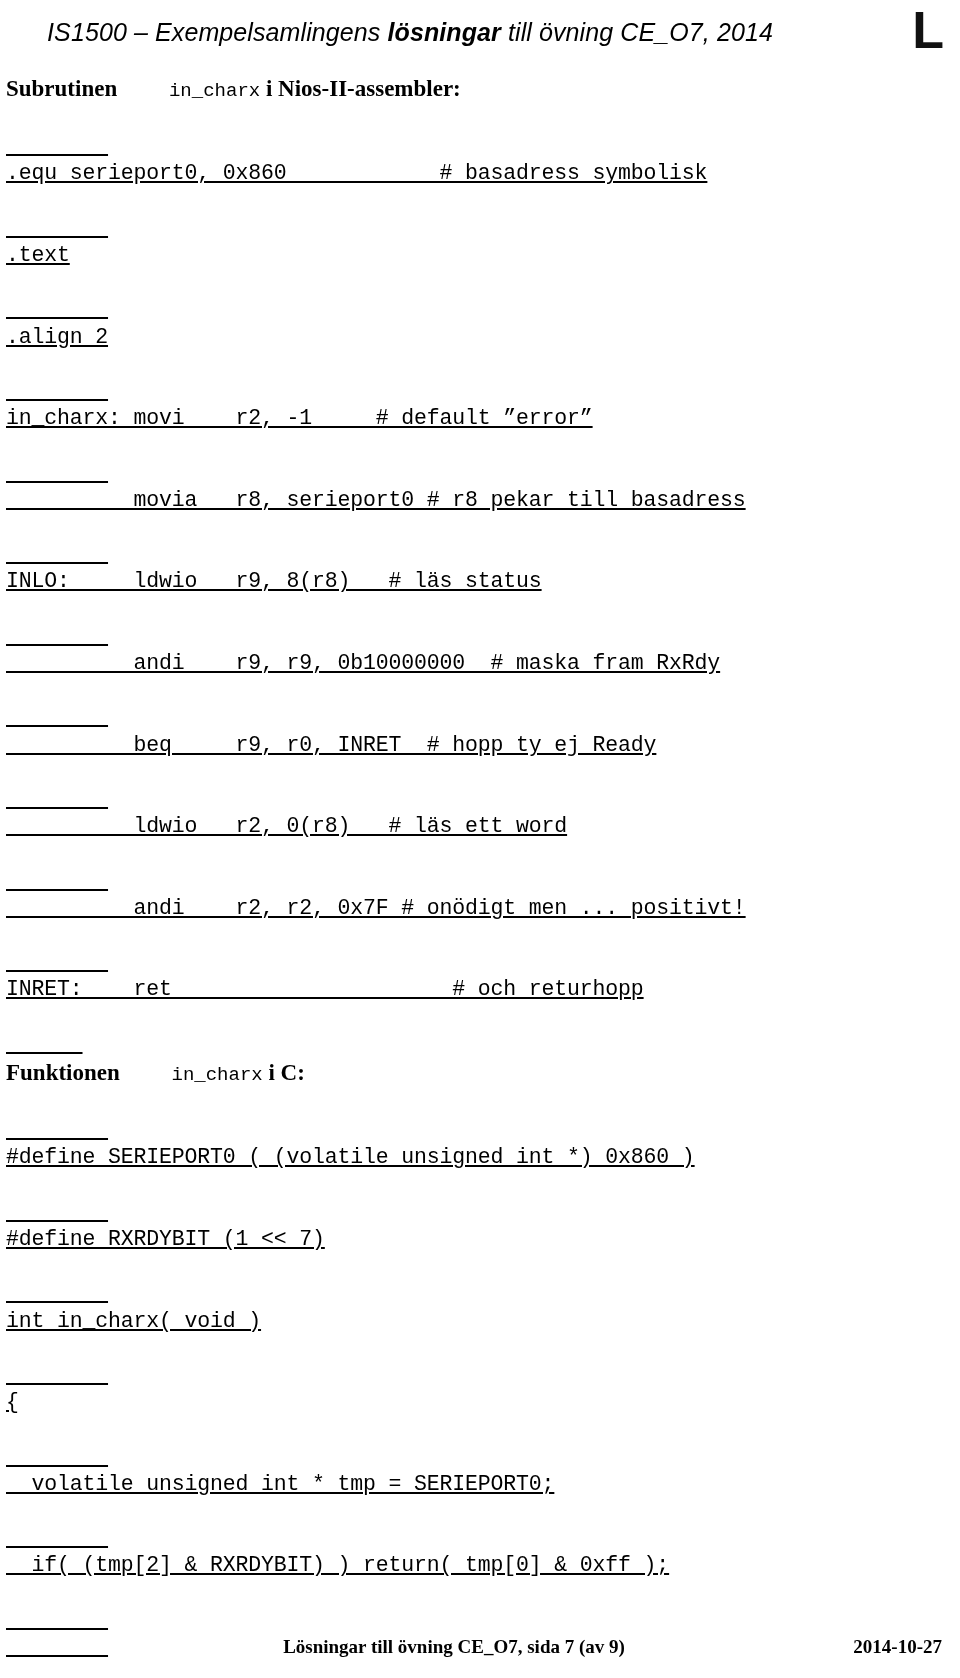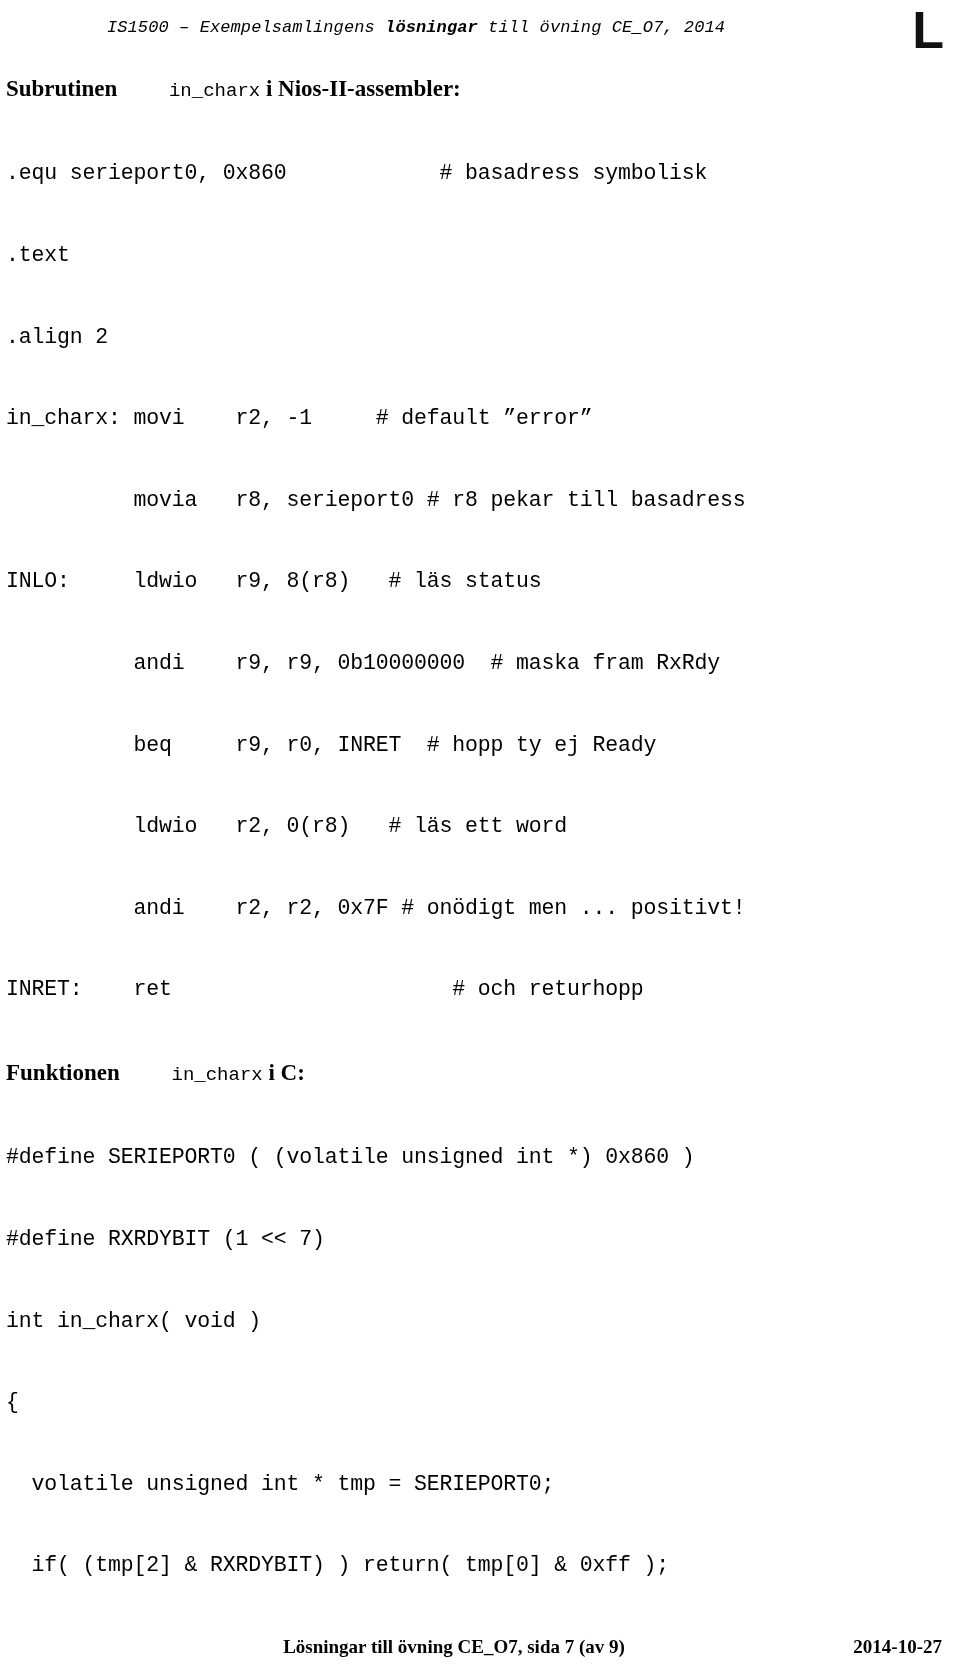--- a/index.html
+++ b/index.html
@@ -20,27 +20,27 @@
   
   .header {
     position: absolute;
     left: 0;
     top: 8px;
     width: 960px;
     height: 46px;
   }
   .header-title {
     position: absolute;
-    left: 6px;
+    left: 0;
     top: 10px;
     width: 820px;
     text-align: center;
-    font-family: Liberation Mono, monospace;
+    font-family: Liberation Sans, sans-serif;
     font-style: italic;
-    font-size: 17px;
+    font-size: 25px;
     letter-spacing: 0.1px;
     white-space: nowrap;
   }
   .header-title .em-bold {
     font-weight: bold;
     font-style: italic;
   }
   .corner-mark {
     position: absolute;
     right: 16px;
@@ -77,20 +77,21 @@
   }
 
   .code-block {
     font-family: "Liberation Mono", "DejaVu Sans Mono", monospace;
     font-size: 21.5px;
     line-height: 27.2px;
     white-space: pre;
     margin: 0;
     padding: 0;
     letter-spacing: -0.15px;
+    text-decoration: underline;
   }
   .code-line {
     white-space: pre;
     display: block;
     height: 27.2px;
   }
 
   
   .footer {
     position: absolute;

